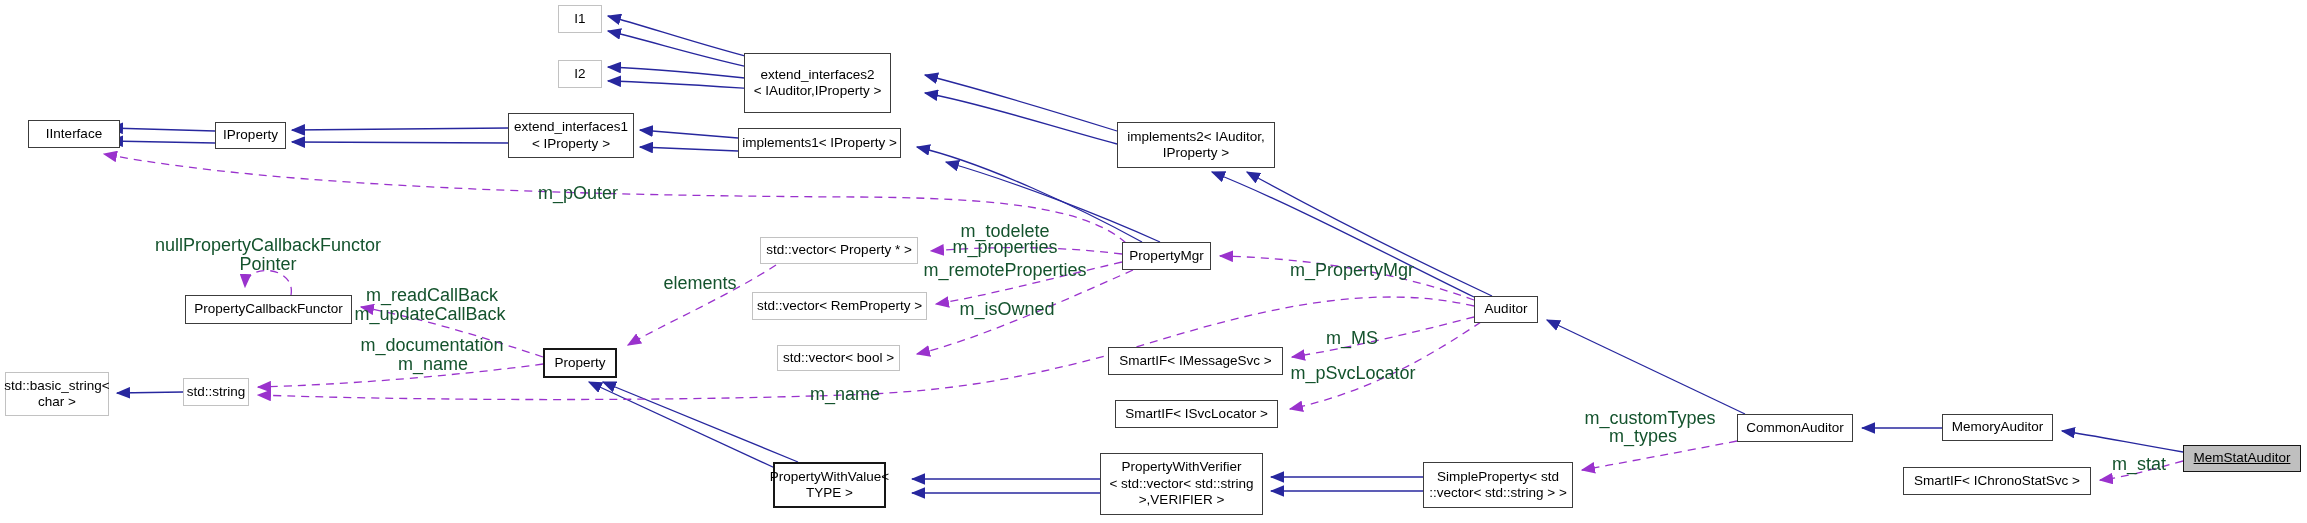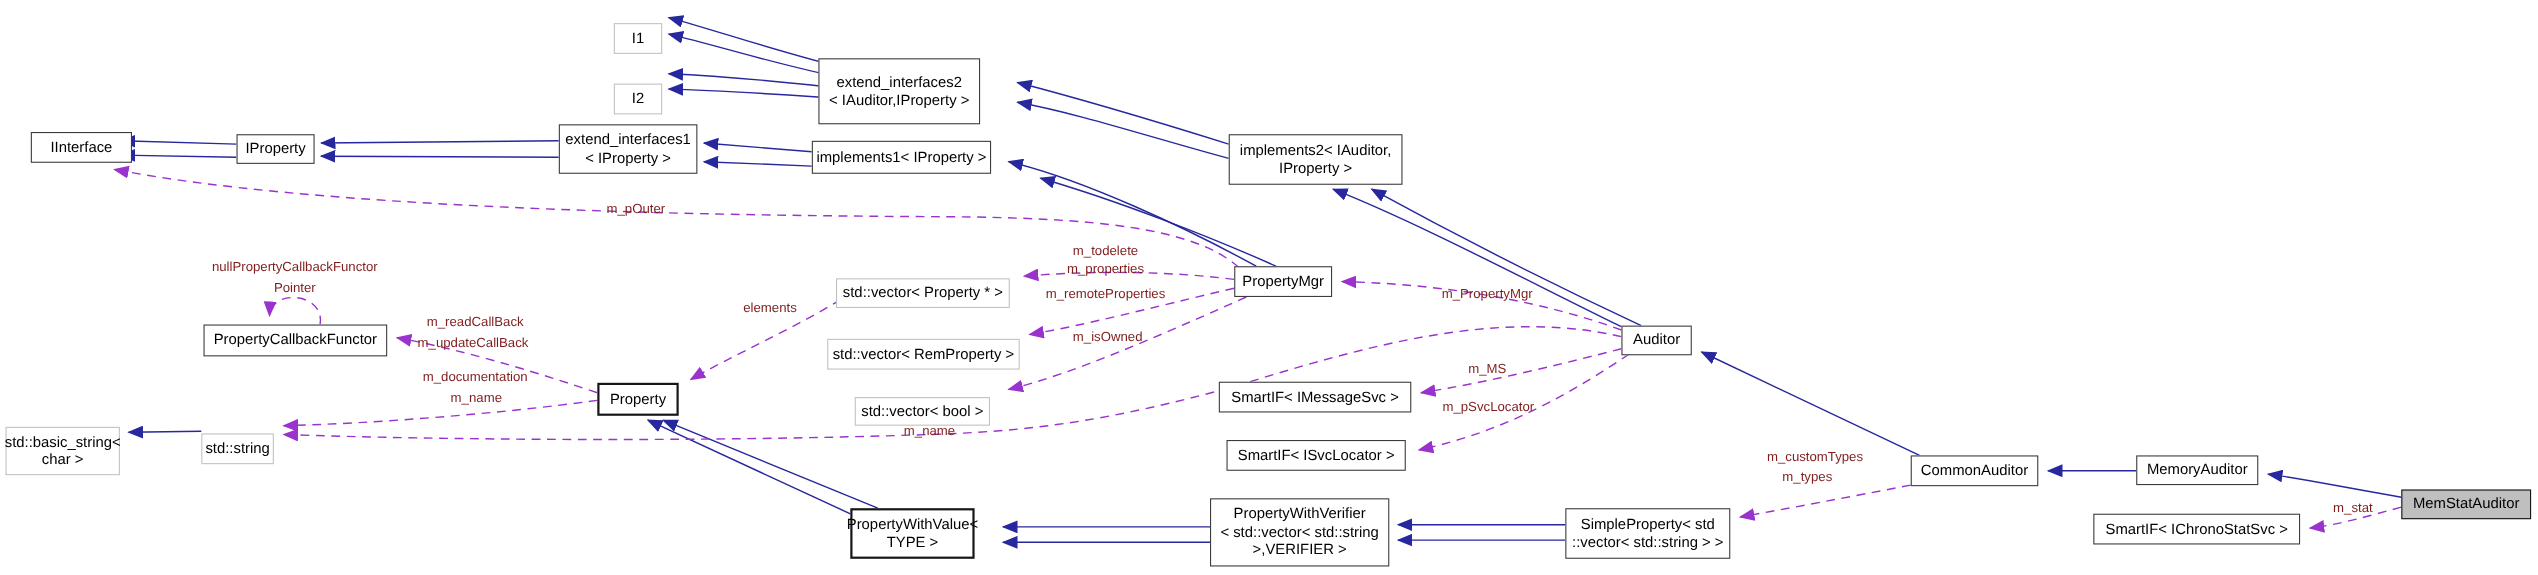--- a/index.html
+++ b/index.html
@@ -2,25 +2,25 @@
 <html><head>
 <meta charset="utf-8">
 <style>
   html,body{margin:0;padding:0;background:#ffffff;}
   .canvas{position:relative;width:2307px;height:523px;background:#ffffff;overflow:hidden;
           font-family:"Liberation Sans",sans-serif;}
   .edges{position:absolute;left:0;top:0;}
   .node{position:absolute;box-sizing:border-box;background:#ffffff;border:1.4px solid #3c3c3c;
         display:flex;flex-direction:column;align-items:center;justify-content:center;
         font-size:13.5px;line-height:1.22;color:#000;white-space:nowrap;text-align:center;z-index:2;}
-  .node.ext{border-color:#c2c2c2;margin-top:16px;}
+  .node.ext{border-color:#c2c2c2;}
   .node.bold{border-width:2.2px;border-color:#161616;}
-  .node.focus{background:#bfbfbf;border-width:1.8px;border-color:#161616;}
-  .elabel{position:absolute;transform:translateX(-50%);font-size:12px;line-height:1;
-          color:#7f1d1d;white-space:nowrap;z-index:3;}
+  .node.focus{background:#bfbfbf;border-width:1.8px;border-color:#161616;text-decoration:underline;}
+  .elabel{position:absolute;transform:translateX(-50%);font-size:18px;line-height:1;
+          color:#14532d;white-space:nowrap;z-index:3;}
 </style>
 </head>
 <body>
 
 <div class="canvas">
 
   <svg class="edges" width="2307" height="523">
     <defs>
       <marker id="ah-b" markerWidth="11" markerHeight="9" refX="10" refY="4.5" orient="auto">
         <path d="M0,0 L11,4.5 L0,9 z" fill="#27279e"></path>

